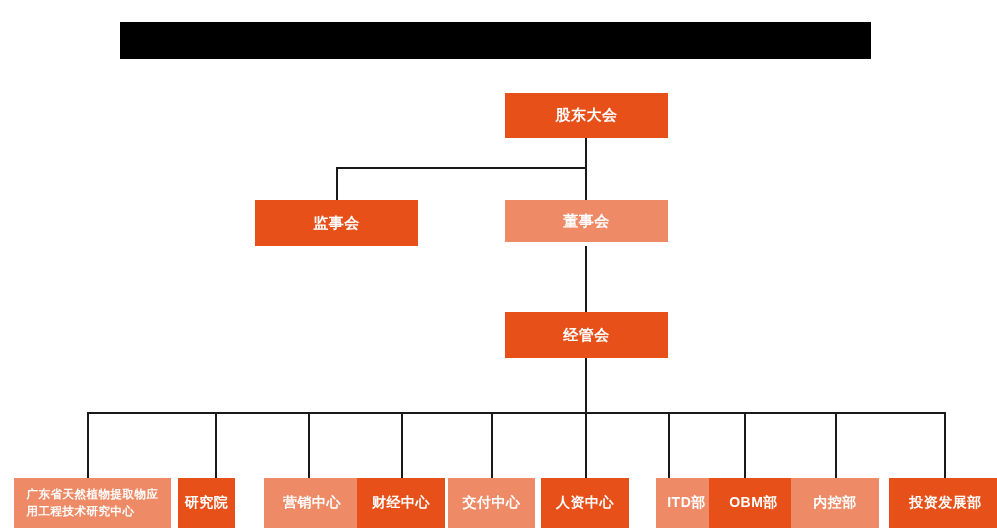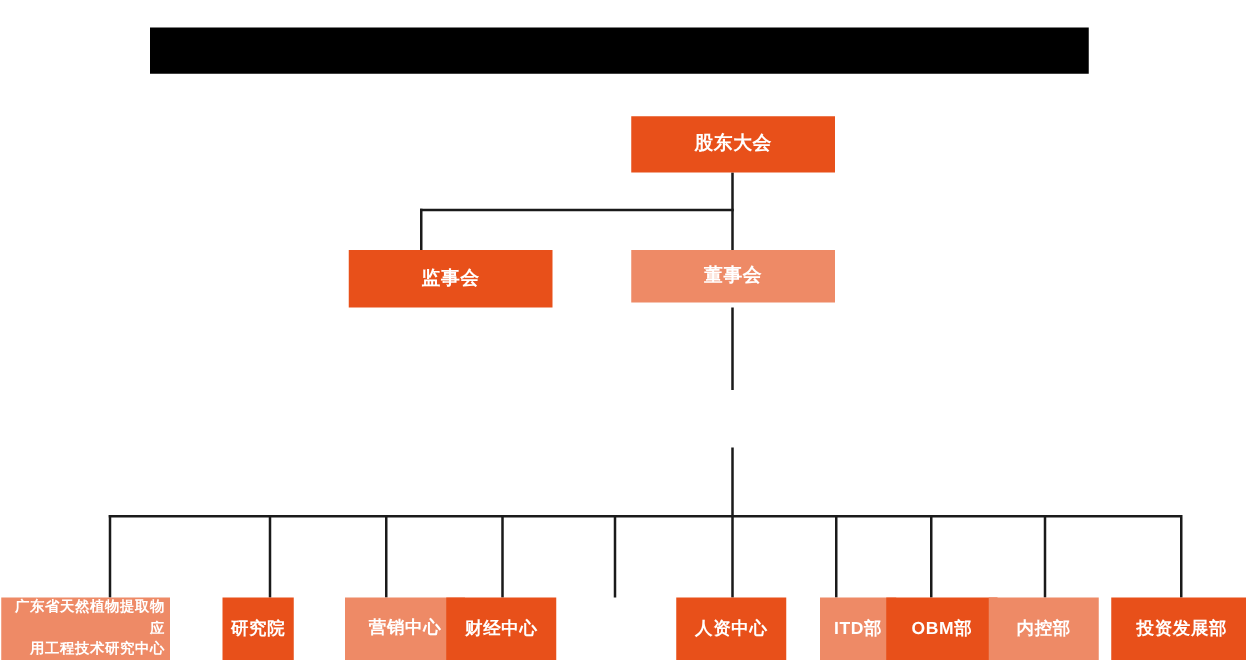--- a/index.html
+++ b/index.html
@@ -24,21 +24,21 @@
     width: 751px;
     height: 37px;
     background: #000000;
   }
   .node {
     position: absolute;
     box-sizing: border-box;
     display: flex;
     align-items: center;
     justify-content: center;
-    text-align: right;
+    text-align: left;
     color: #ffffff;
     line-height: 1.25;
     letter-spacing: 0.5px;
     font-weight: bold;
     z-index: 3;
   }
   .node.primary   { background: #E8501A; }
   .node.secondary { background: #EE8A66; }
   .node .node-label { display: block; padding: 0 4px; white-space: pre-line; }
 
@@ -46,21 +46,21 @@
   .conn {
     position: absolute;
     background: #1a1a1a;
     z-index: 1;
   }
   .conn.v { width: 2px; }
   .conn.h { height: 2px; }
 
   
   .n-top      { left: 505px; top: 93px;  width: 163px; height: 45px; font-size: 15px; }
-  .n-super    { left: 255px; top: 200px; width: 163px; height: 46px; font-size: 15px; margin-left: 24px; }
+  .n-super    { left: 255px; top: 200px; width: 163px; height: 46px; font-size: 15px; }
   .n-board    { left: 505px; top: 200px; width: 163px; height: 42px; font-size: 15px; }
   .n-exec     { left: 505px; top: 312px; width: 163px; height: 46px; font-size: 15px; }
 
   .n-dept     { position: absolute; top: 478px; height: 50px; font-size: 14px; }
   .n-dept.wide { font-size: 11.5px; font-weight: bold; line-height: 1.45; }
 </style>
 </head>
 <body>
 
 <div id="chart-root">
@@ -95,38 +95,44 @@
   </div>
 
   <div class="node primary n-super">
     <span class="node-label">监事会</span>
   </div>
 
   <div class="node secondary n-board">
     <span class="node-label">董事会</span>
   </div>
 
+  <div class="node primary n-exec">
+    <span class="node-label">经管会</span>
+  </div>
 
-  <div class="node secondary n-dept wide" style="left:1px; width:135px;">
+  <div class="node secondary n-dept wide" style="left:14px; width:157px;">
     <span class="node-label">广东省天然植物提取物应
 用工程技术研究中心</span>
   </div>
 
   <div class="node primary n-dept" style="left:178px; width:57px;">
     <span class="node-label">研究院</span>
   </div>
 
-  <div class="node secondary n-dept" style="left:276px; width:96px;font-family:Liberation Serif, serif;">
+  <div class="node secondary n-dept" style="left:264px; width:96px;">
     <span class="node-label">营销中心</span>
   </div>
 
   <div class="node primary n-dept" style="left:357px; width:88px;">
     <span class="node-label">财经中心</span>
   </div>
 
+  <div class="node secondary n-dept" style="left:448px; width:87px;">
+    <span class="node-label">交付中心</span>
+  </div>
 
   <div class="node primary n-dept" style="left:541px; width:88px;">
     <span class="node-label">人资中心</span>
   </div>
 
   <div class="node secondary n-dept" style="left:656px; width:61px;">
     <span class="node-label">ITD部</span>
   </div>
 
   <div class="node primary n-dept" style="left:709px; width:89px;">

